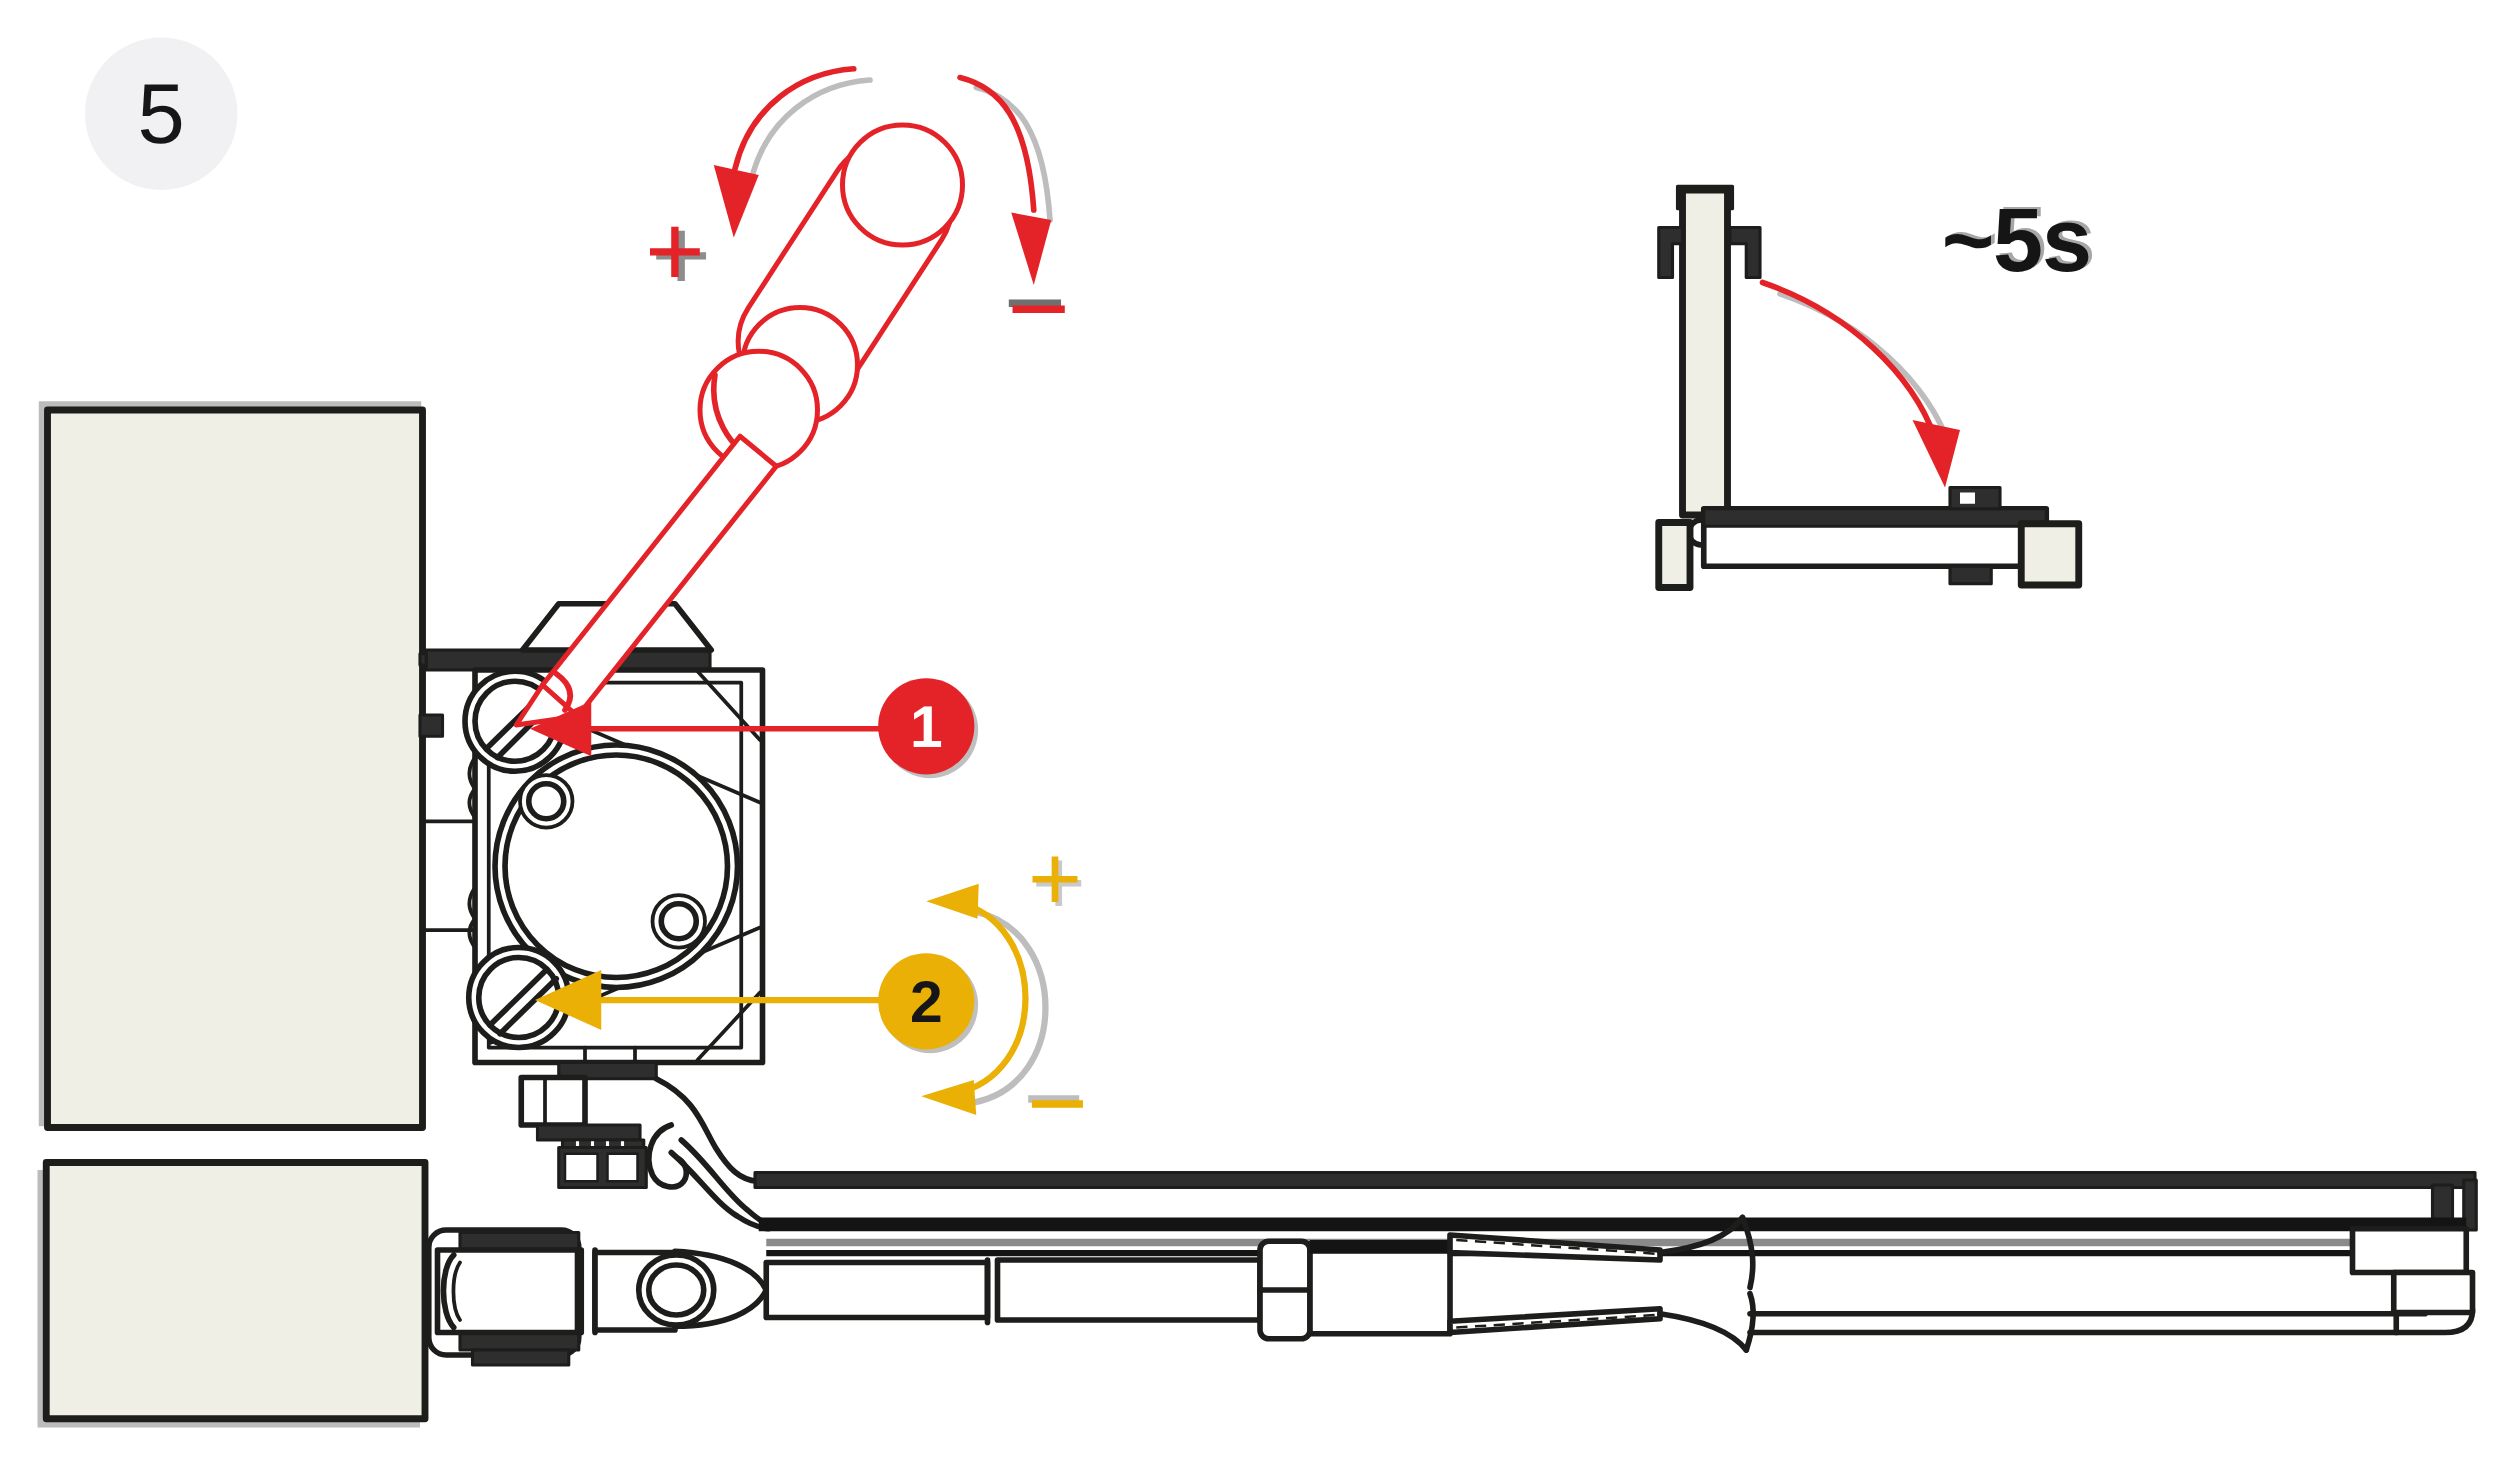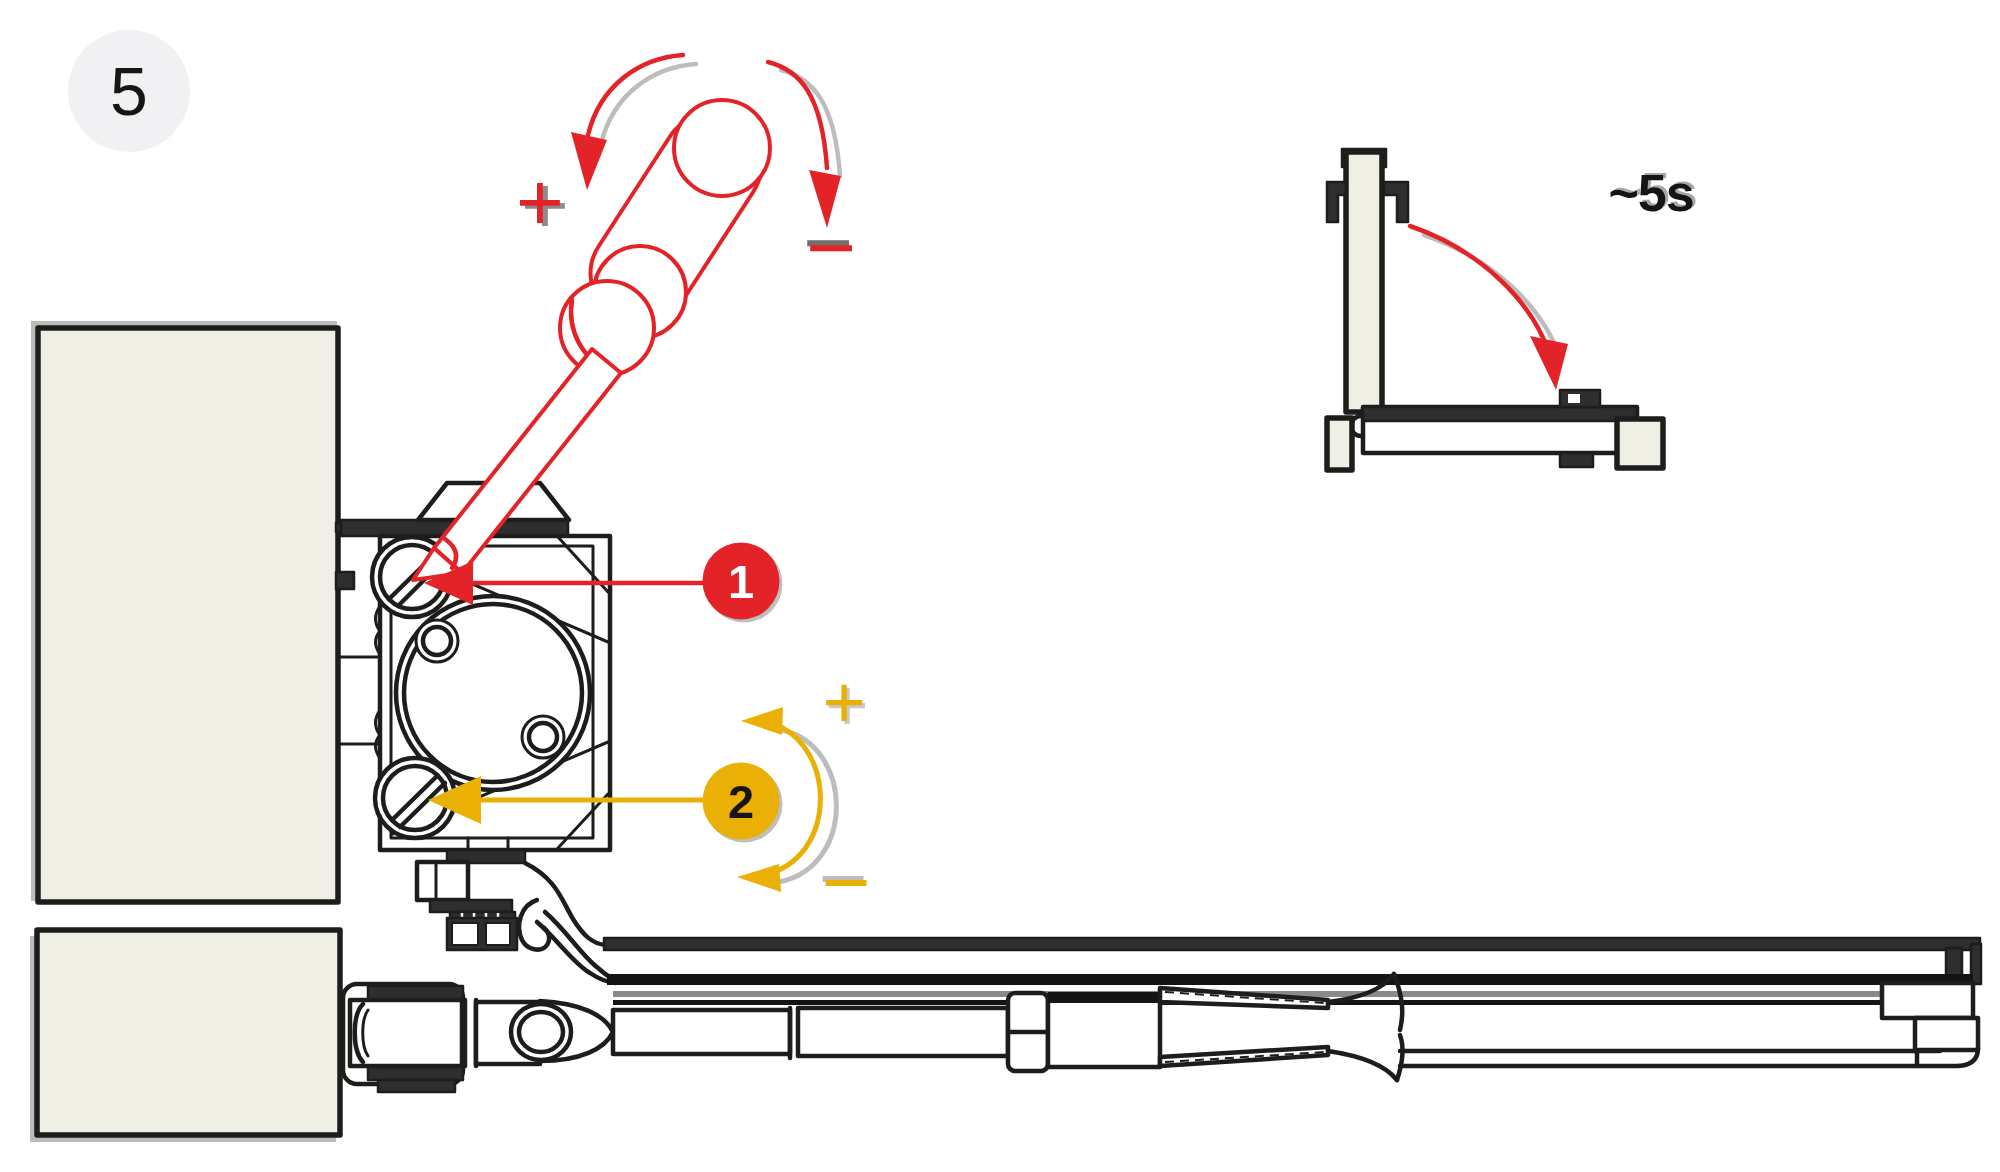--- a/index.html
+++ b/index.html
@@ -34,22 +34,22 @@
     width:77px;height:77px;border-radius:50%;display:flex;align-items:center;justify-content:center;
     font-size:47px;font-weight:700;box-shadow:3px 3px 0 rgba(0,0,0,.25);
   }
   .callout.c1{left:741px;top:581px;background:var(--red);color:#ffffff;}
   .callout.c2{left:741px;top:801px;background:var(--yellow);color:#161616;}
   .sym{font-weight:500;line-height:1;}
   .sym.plus-red{left:540px;top:202px;font-size:82px;color:var(--red);text-shadow:5px 3px 0 #8d8d8d;}
   .sym.minus-red{left:831px;top:247px;font-size:86px;color:var(--red);text-shadow:-3px -5px 0 #6f6f6f;}
   .sym.plus-yellow{left:844px;top:703px;font-size:74px;color:var(--yellow);text-shadow:3px 3px 0 #c9c9c9;}
   .sym.minus-yellow{left:846px;top:882px;font-size:84px;color:var(--yellow);text-shadow:-3px -4px 0 #bdbdbd;}
-  .close-time{left:1613px;top:193px;font-size:52px;font-weight:800;color:#151515;
-    letter-spacing:-1px;text-shadow:3px -2px 0 #a7a7a7;margin-left:38px;}
+  .close-time{left:1613px;top:193px;font-size:72px;font-weight:800;color:#151515;
+    letter-spacing:-1px;text-shadow:3px -2px 0 #a7a7a7;}
 </style>
 </head>
 <body>
 
 <div class="stage">
 
   <svg width="2000" height="1172" viewBox="0 0 2000 1172">
 
     <g>
       <rect class="shadowrect" x="31" y="321" width="306" height="580"></rect>

